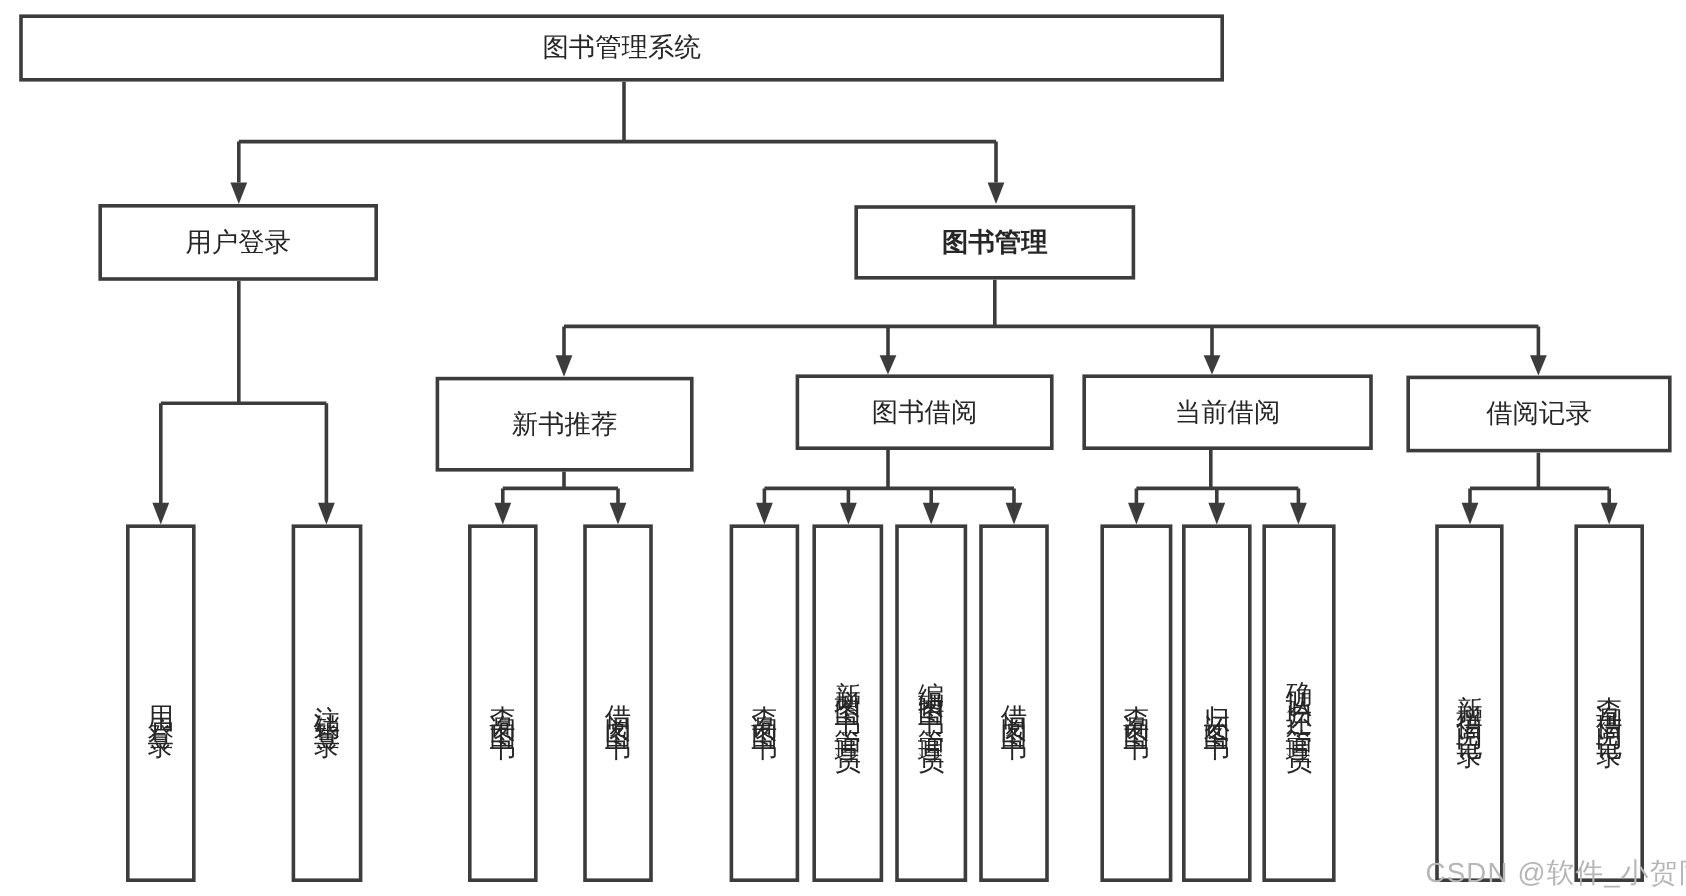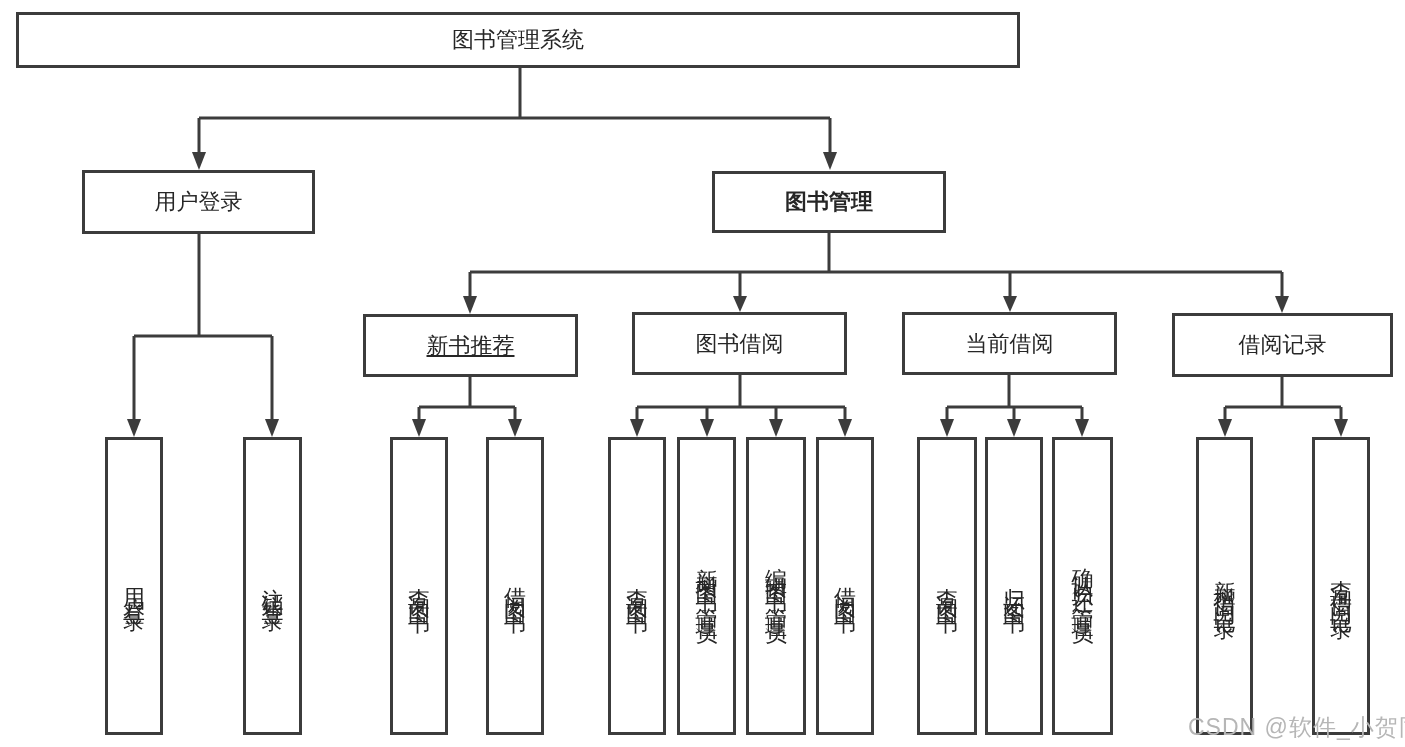--- a/index.html
+++ b/index.html
@@ -89,23 +89,23 @@
       <polygon points="1218,419 1232,419 1225,437"></polygon>
       <polygon points="1334,419 1348,419 1341,437"></polygon>
     </g>
   </svg>
 
   <div class="box" style="left:16px; top:12px; width:1004px; height:56px;">图书管理系统</div>
 
   <div class="box" style="left:82px; top:170px; width:233px; height:64px;">用户登录</div>
   <div class="box" style="left:712px; top:171px; width:234px; height:62px;font-weight:bold;">图书管理</div>
 
-  <div class="box" style="left:363px; top:314px; width:215px; height:63px;text-decoration:underline;">新书推荐</div>
-  <div class="box" style="left:632px; top:312px; width:215px; height:63px;">图书借阅</div>
-  <div class="box" style="left:902px; top:312px; width:215px; height:63px;">当前借阅</div>
+  <div class="box" style="left:363px; top:314px; width:215px; height:79px;">新书推荐</div>
+  <div class="box" style="left:663px; top:312px; width:215px; height:63px;">图书借阅</div>
+  <div class="box" style="left:902px; top:312px; width:242px; height:63px;">当前借阅</div>
   <div class="box" style="left:1172px; top:313px; width:221px; height:64px;">借阅记录</div>
 
   <div class="box v" style="left:105px; top:437px; width:58px; height:298px;">用户登录</div>
   <div class="box v" style="left:243px; top:437px; width:59px; height:298px;">注销登录</div>
 
   <div class="box v" style="left:390px; top:437px; width:58px; height:298px;">查询图书</div>
   <div class="box v" style="left:486px; top:437px; width:58px; height:298px;">借阅图书</div>
 
   <div class="box v" style="left:608px; top:437px; width:58px; height:298px;">查询图书</div>
   <div class="box v" style="left:677px; top:437px; width:59px; height:298px;">新增图书（管理员）</div>

